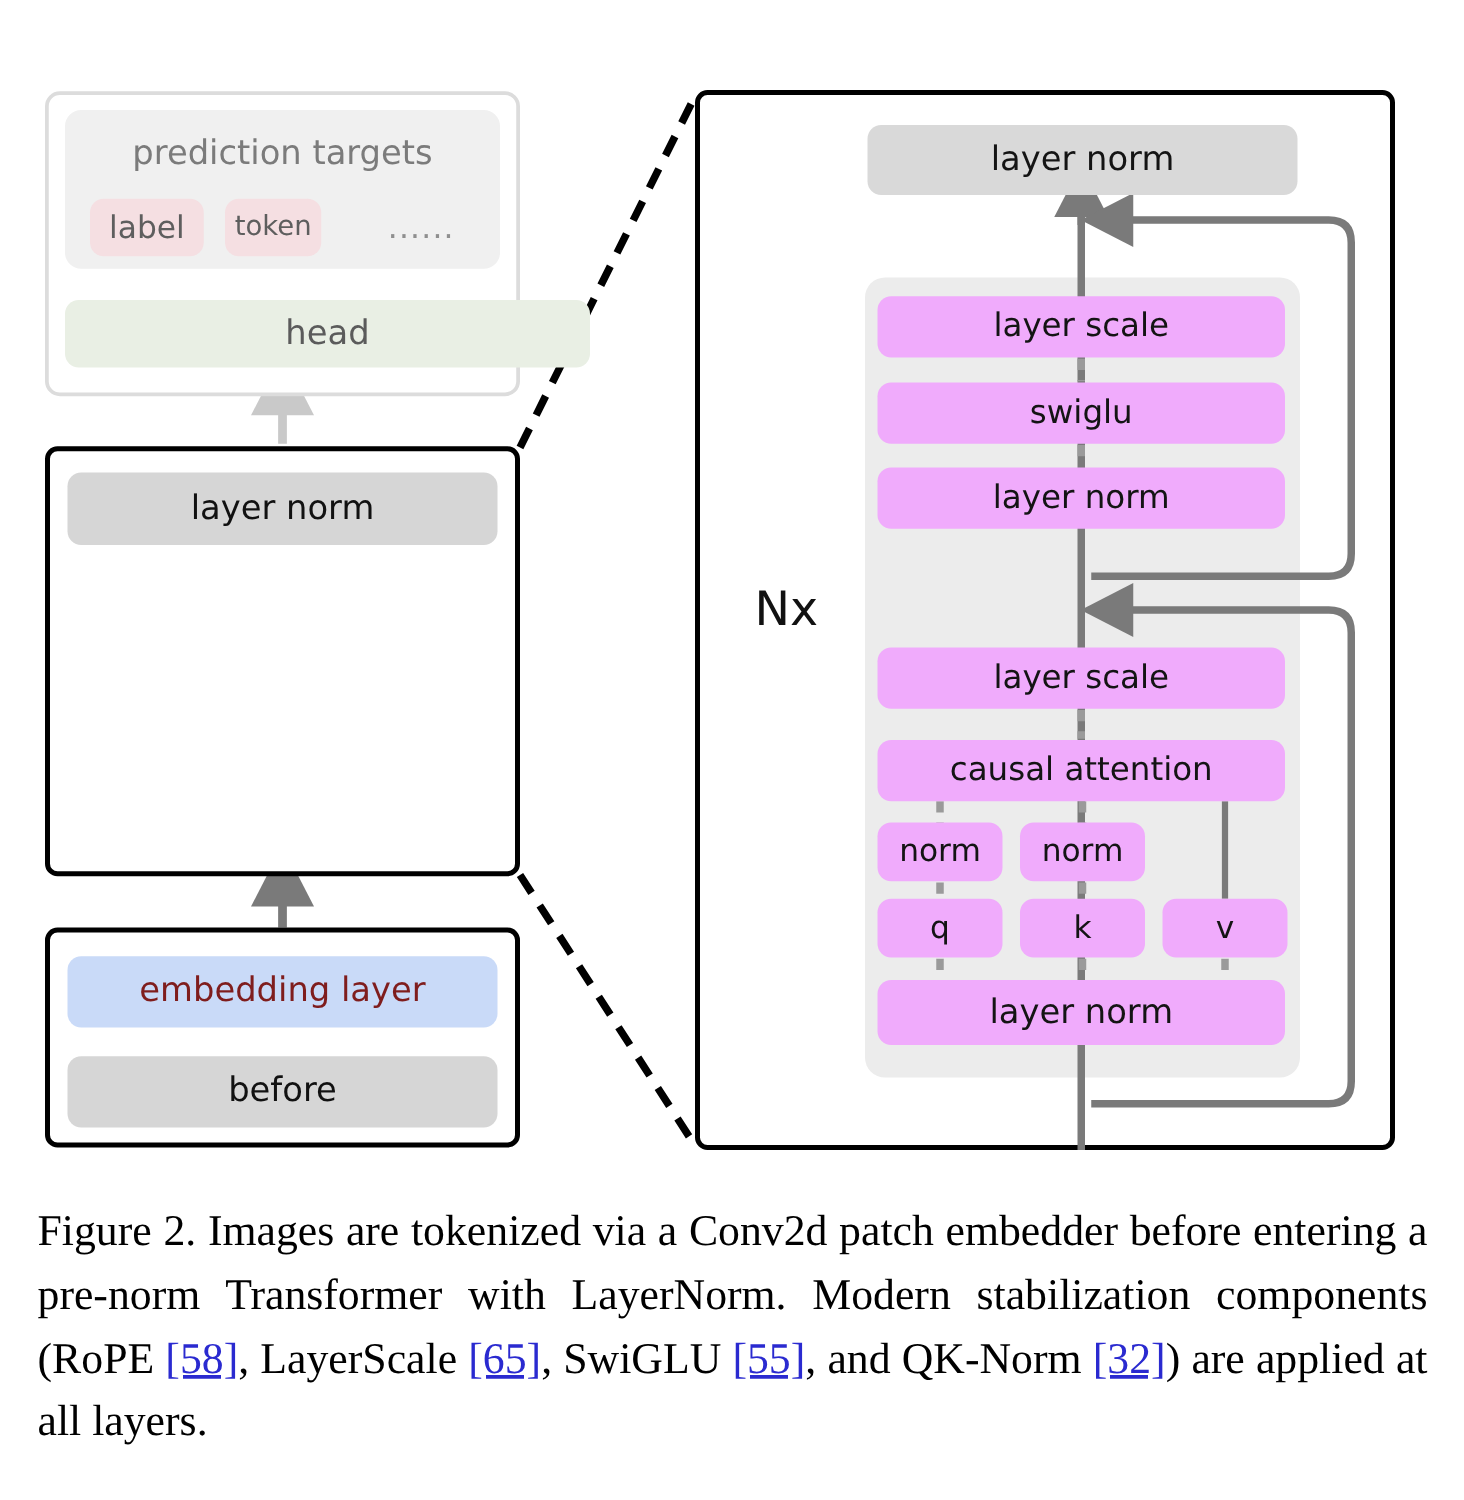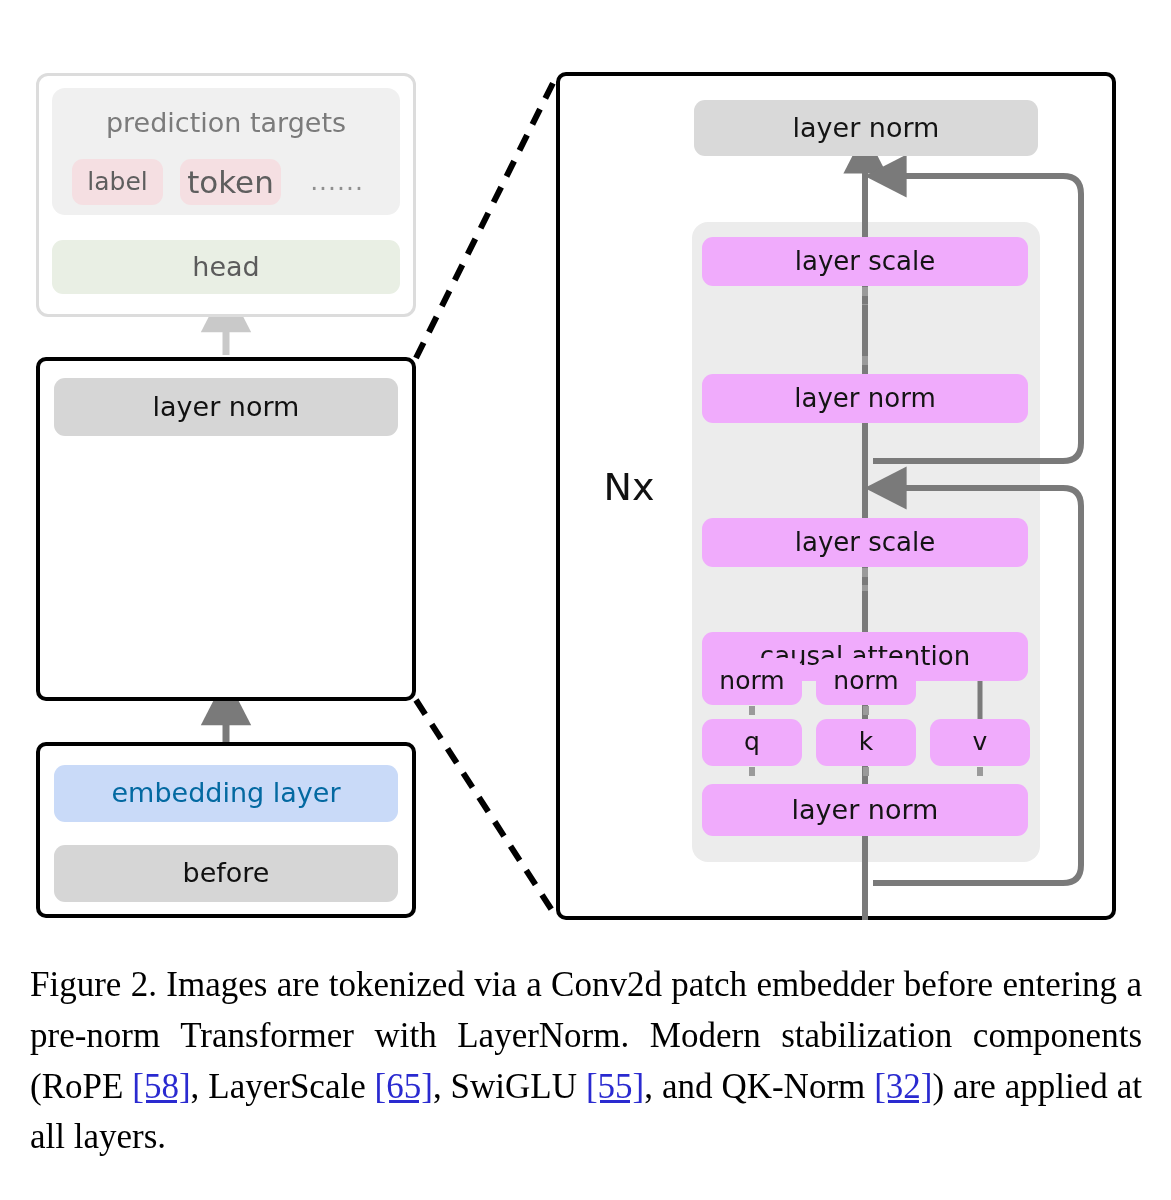--- a/index.html
+++ b/index.html
@@ -30,21 +30,21 @@
     align-items: center;
     justify-content: center;
     text-align: center;
     line-height: 1.05;
     white-space: nowrap;
   }
   .chip-gray      { background: #d9d9d9; color: #141414; }
   .chip-gray-soft { background: #f0abfc; color: #141414; }
   .chip-pink      { background: #f5dfe2; color: #5e5e5e; }
   .chip-green     { background: #e9efe4; color: #5b5b5b; }
-  .chip-blue      { background: #c9daf8; color: #0369a1; }
+  .chip-blue      { background: #c9daf8; color: #7f1d1d; }
   .chip-card      { background: #f0f0f0; color: #7b7b7b; }
 
   .hard-box {
     position: absolute;
     box-sizing: border-box;
     background: #ffffff;
     border: 4px solid #000000;
     border-radius: 10px;
   }
   .soft-box {
@@ -54,25 +54,25 @@
     border: 3px solid #dcdcdc;
     border-radius: 12px;
   }
 
   
   #pred-card      { left: 36px;  top: 73px;  width: 380px; height: 244px; }
   #pred-inner     { left: 52px;  top: 88px;  width: 348px; height: 127px; border-radius: 13px; }
   #pred-title     { left: 52px;  top: 103px; width: 348px; height: 40px;
                     font-size: 27px; color: #7b7b7b; background: transparent; }
   #chip-label     { left: 72px;  top: 159px; width: 91px;  height: 46px; font-size: 25px; }
-  #chip-token     { left: 180px; top: 159px; width: 101px; height: 46px; font-size: 31px; }
+  #chip-token     { left: 180px; top: 159px; width: 77px; height: 46px; font-size: 22px; }
   #chip-ellipsis  { left: 300px; top: 159px; width: 74px;  height: 46px;
                     font-size: 25px; background: transparent; color: #8f8f8f;
                     letter-spacing: 1px; }
-  #chip-head      { left: 52px;  top: 240px; width: 348px; height: 54px; font-size: 27px; }
+  #chip-head      { left: 52px;  top: 240px; width: 420px; height: 54px; font-size: 27px; }
 
   #tf-box         { left: 36px;  top: 357px; width: 380px; height: 344px; }
   #chip-layernorm-left { left: 54px; top: 378px; width: 344px; height: 58px;
                          font-size: 27px; background: #d6d6d6; }
   #chip-transformer    { left: 54px; top: 452px; width: 344px; height: 232px;
                          font-size: 28px; background: #e9e9e9; border-radius: 13px; }
 
   #emb-box        { left: 36px;  top: 742px; width: 380px; height: 176px; }
   #chip-embedding { left: 54px;  top: 765px; width: 344px; height: 57px; font-size: 27px; }
   #chip-input     { left: 54px;  top: 845px; width: 344px; height: 57px;
@@ -98,21 +98,21 @@
     background: #ececec;
     border-radius: 16px;
   }
 
   
   #chip-out-ln    { left: 694px; top: 100px; width: 344px; height: 56px; font-size: 27px; }
   #chip-ls-mlp    { left: 702px; top: 237px; width: 326px; height: 49px; font-size: 26px; }
   #chip-swiglu    { left: 702px; top: 306px; width: 326px; height: 49px; font-size: 26px; }
   #chip-ln-mlp    { left: 702px; top: 374px; width: 326px; height: 49px; font-size: 26px; }
   #chip-ls-attn   { left: 702px; top: 518px; width: 326px; height: 49px; font-size: 26px; }
-  #chip-causal    { left: 702px; top: 592px; width: 326px; height: 49px; font-size: 26px; margin-top: 40px; }
+  #chip-causal    { left: 702px; top: 592px; width: 326px; height: 49px; font-size: 26px; }
   #chip-norm-q    { left: 702px; top: 658px; width: 100px; height: 47px; font-size: 25px; }
   #chip-norm-k    { left: 816px; top: 658px; width: 100px; height: 47px; font-size: 25px; }
   #chip-q         { left: 702px; top: 719px; width: 100px; height: 47px; font-size: 25px; }
   #chip-k         { left: 816px; top: 719px; width: 100px; height: 47px; font-size: 25px; }
   #chip-v         { left: 930px; top: 719px; width: 100px; height: 47px; font-size: 25px; }
   #chip-in-ln     { left: 702px; top: 784px; width: 326px; height: 52px; font-size: 27px; }
 
   
   .overlay {
     position: absolute;
@@ -225,20 +225,21 @@
     <line x1="866" y1="706" x2="866" y2="720" stroke="#9a9a9a" stroke-width="6" stroke-dasharray="9 8"></line>
     <line x1="752" y1="767" x2="752" y2="785" stroke="#9a9a9a" stroke-width="6" stroke-dasharray="9 8"></line>
     <line x1="866" y1="767" x2="866" y2="785" stroke="#9a9a9a" stroke-width="6" stroke-dasharray="9 8"></line>
     <line x1="980" y1="767" x2="980" y2="785" stroke="#9a9a9a" stroke-width="6" stroke-dasharray="9 8"></line>
   </svg>
 
   <div class="chip chip-gray" id="chip-out-ln">layer norm</div>
 
   <div class="chip chip-gray-soft" id="chip-ls-mlp">layer scale</div>
 
+  <div class="chip chip-gray-soft" id="chip-swiglu">swiglu</div>
 
   <div class="chip chip-gray-soft" id="chip-ln-mlp">layer norm</div>
 
   <div class="chip chip-gray-soft" id="chip-ls-attn">layer scale</div>
 
   <div class="chip chip-gray-soft" id="chip-causal">causal attention</div>
 
   <div class="chip chip-gray-soft" id="chip-norm-q">norm</div>
 
   <div class="chip chip-gray-soft" id="chip-norm-k">norm</div>

